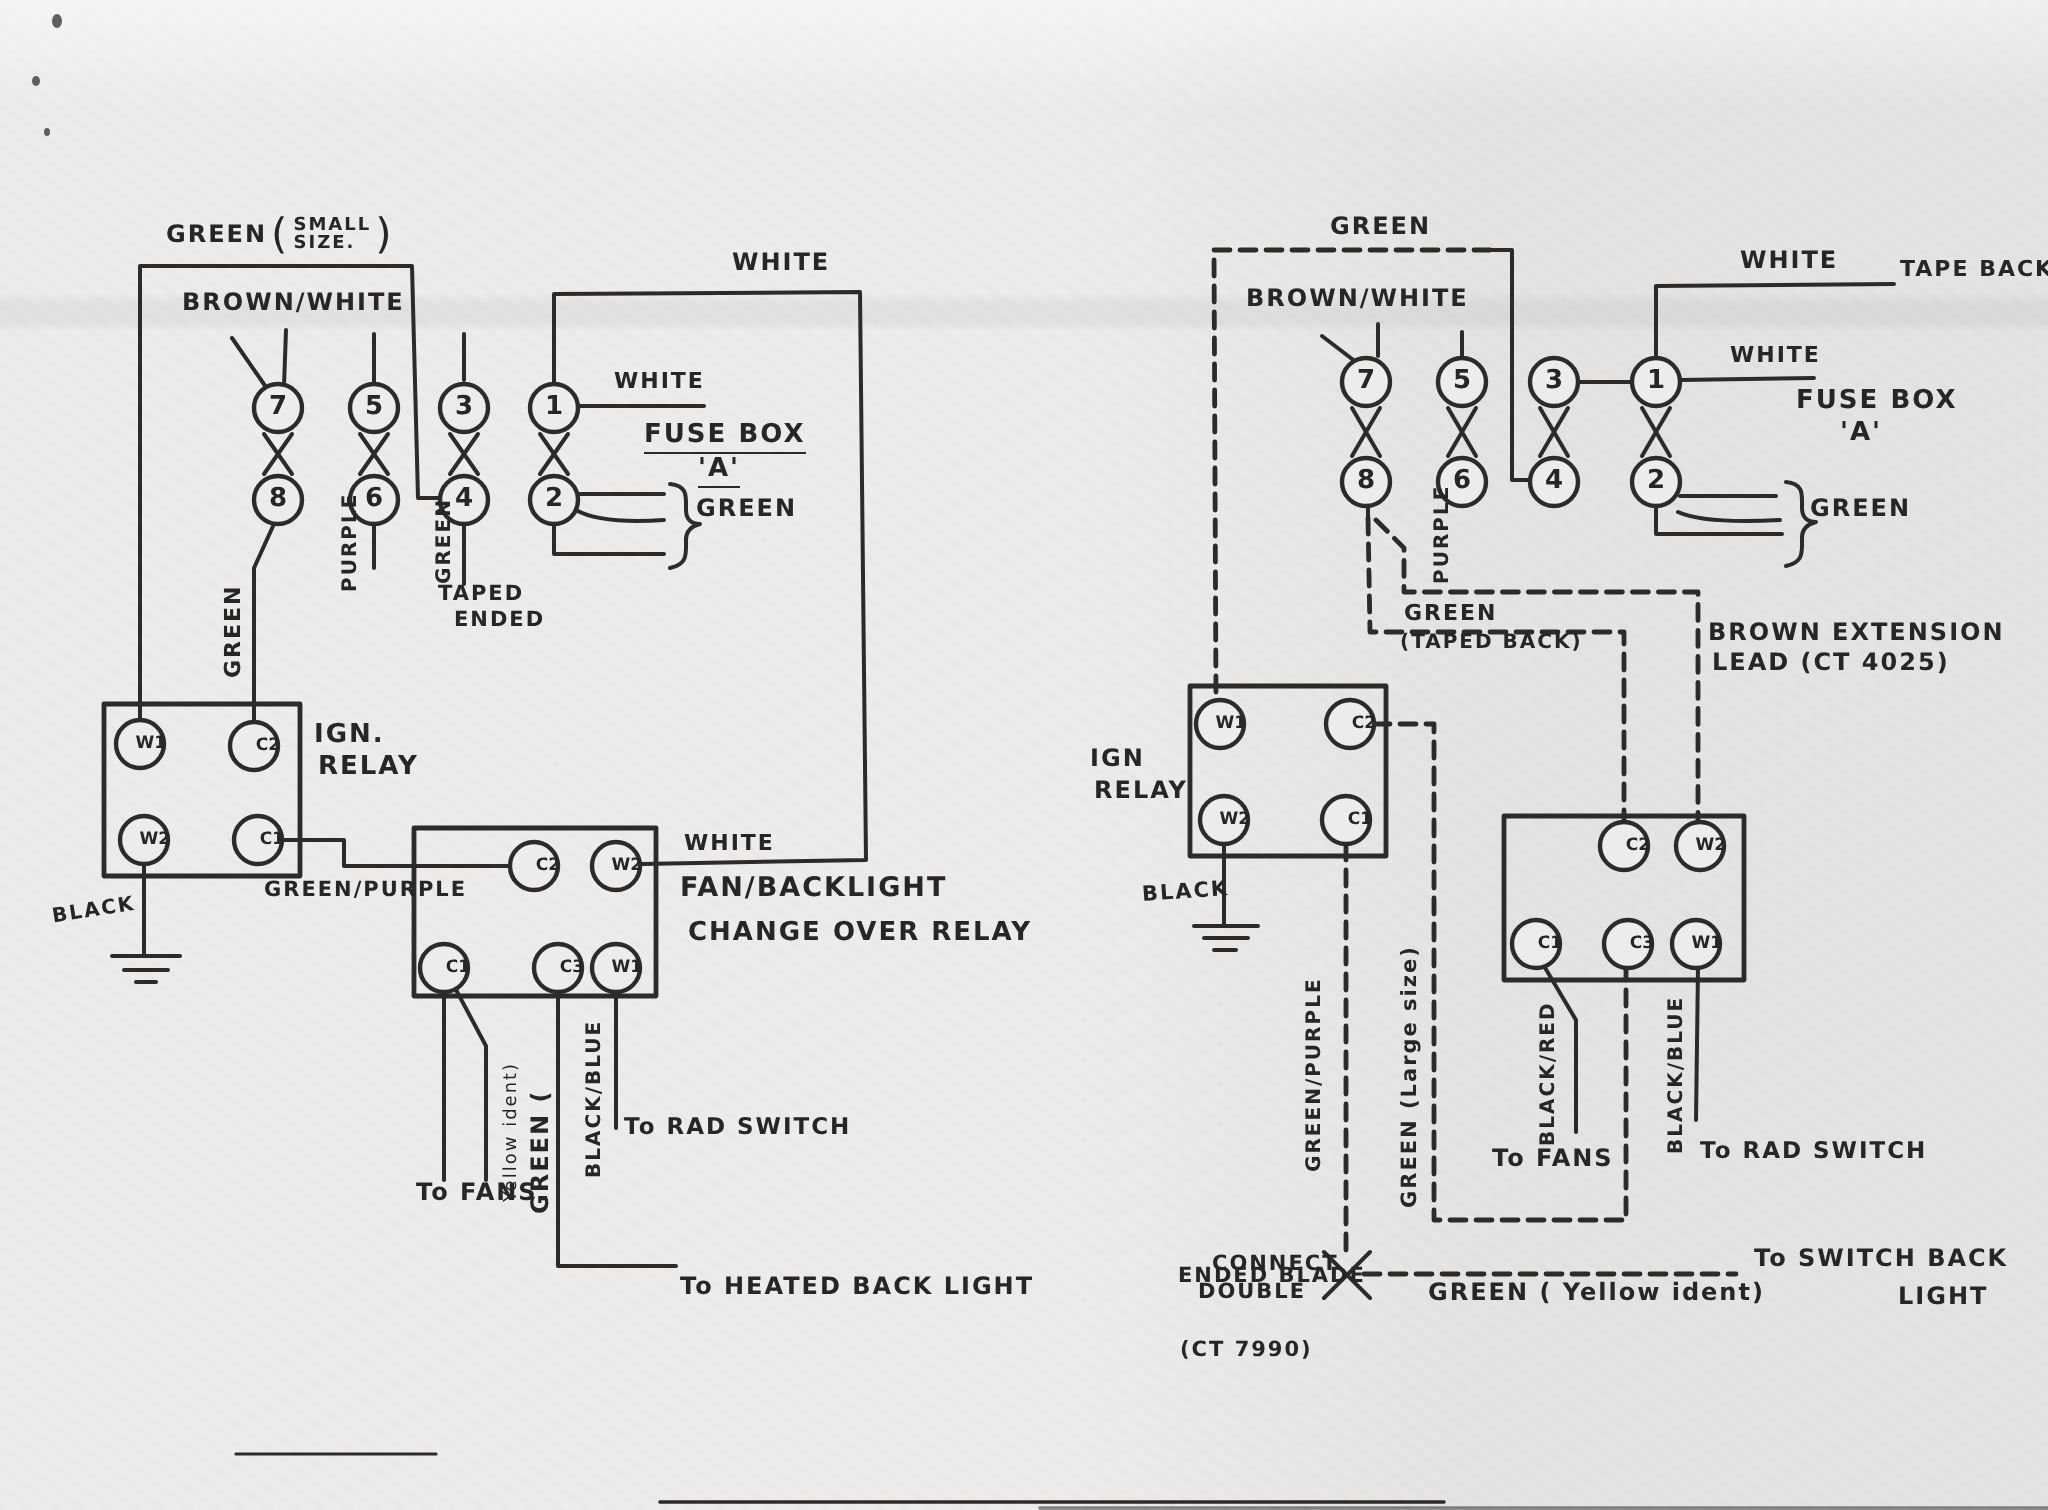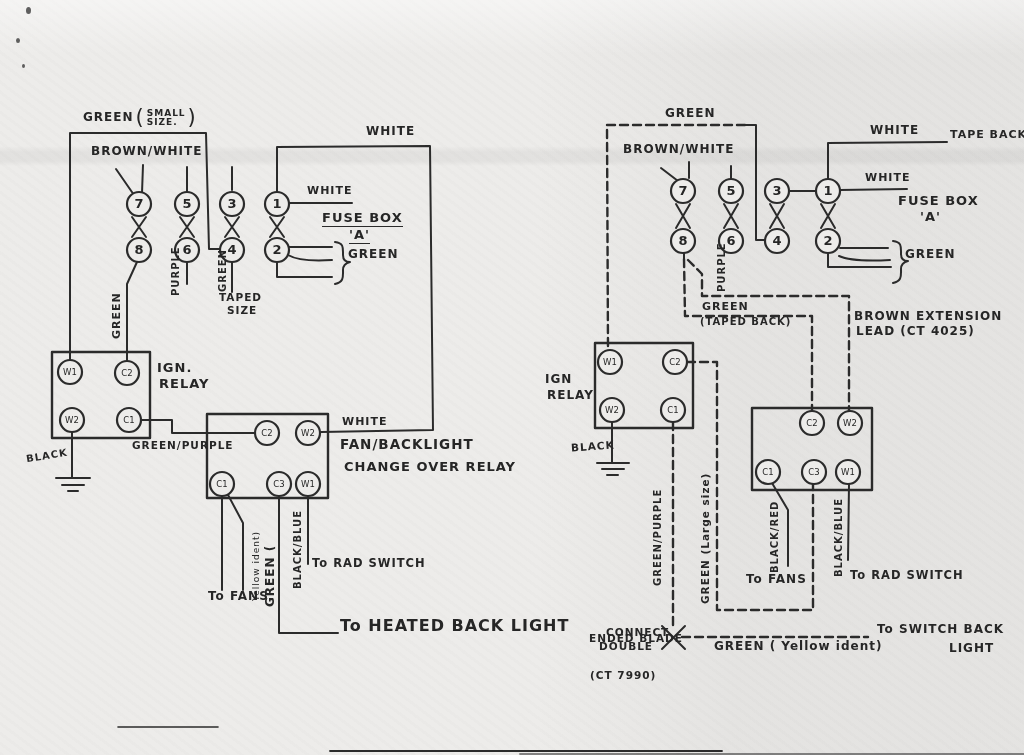--- a/index.html
+++ b/index.html
@@ -11,21 +11,21 @@
       linear-gradient(90deg, rgba(0,0,0,0) 0 52%, rgba(70,70,70,.05) 72% 100%),
       repeating-linear-gradient(37deg, rgba(0,0,0,.013) 0 3px, rgba(0,0,0,0) 3px 8px),
       #edecea;
     font-family:"DejaVu Sans",sans-serif;color:#232323;
   }
   svg.wires{position:absolute;left:0;top:0}
   .lbl{position:absolute;font-weight:600;font-size:11px;letter-spacing:1px;white-space:nowrap;color:#262626;line-height:1.1}
   .vlbl{position:absolute;font-weight:600;font-size:10px;letter-spacing:1px;white-space:nowrap;color:#262626;
         transform-origin:0 0;transform:rotate(-90deg)}
   .ul{border-bottom:1.6px solid #2a2a2a;padding-bottom:1px}
-  .term{position:absolute;width:26px;margin-left:-13px;text-align:center;font-weight:400;font-size:8.5px;letter-spacing:0;color:#262626}
+  .term{position:absolute;width:26px;margin-left:-13px;text-align:right;font-weight:700;font-size:8.5px;letter-spacing:0;color:#262626}
   .fnum{position:absolute;width:24px;margin-left:-12px;text-align:center;font-weight:700;font-size:13px;color:#262626}
   .title{position:absolute;font-weight:600;font-size:18px;letter-spacing:2px;color:#222;white-space:nowrap}
   .caption{position:absolute;font-weight:600;font-size:13px;letter-spacing:3px;color:#2a2a2a;white-space:nowrap}
   .paren-row{display:flex;align-items:center;gap:2px}
   .bigparen{font-size:21px;font-weight:400;line-height:1}
   .stack{display:flex;flex-direction:column;font-size:9px;line-height:9px;letter-spacing:1px}
   .speck{position:absolute;background:#3a3a3a;border-radius:50%;opacity:.8}
 </style>
 </head>
 <body>
@@ -159,31 +159,31 @@
     </span>
     <span class="bigparen">)</span>
   </div>
   <div class="lbl" style="left:91px;top:145px;font-size:12px">BROWN/WHITE</div>
   <div class="lbl" style="left:366px;top:125px;font-size:12px">WHITE</div>
   <div class="lbl" style="left:307px;top:185px;font-size:11px">WHITE</div>
   <div class="lbl ul" style="left:322px;top:211px;font-size:13px">FUSE BOX</div>
   <div class="lbl ul" style="left:349px;top:228px;font-size:13px">'A'</div>
   <div class="lbl" style="left:348px;top:248px;font-size:12px">GREEN</div>
   <div class="lbl" style="left:219px;top:292px;font-size:10.5px">TAPED</div>
-  <div class="lbl" style="left:227px;top:305px;font-size:10.5px">SIZE</div>
+  <div class="lbl" style="left:227px;top:305px;font-size:10.5px">ENDED</div>
   <div class="lbl" style="left:157px;top:361px;font-size:13px">IGN.</div>
   <div class="lbl" style="left:159px;top:377px;font-size:13px">RELAY</div>
   <div class="lbl" style="left:26px;top:450px;font-size:10px;transform:rotate(-9deg)">BLACK</div>
   <div class="lbl" style="left:132px;top:440px;font-size:10.5px">GREEN/PURPLE</div>
   <div class="lbl" style="left:342px;top:416px;font-size:11px">WHITE</div>
   <div class="lbl" style="left:340px;top:437px;font-size:13.5px">FAN/BACKLIGHT</div>
   <div class="lbl" style="left:344px;top:460px;font-size:13px">CHANGE OVER RELAY</div>
   <div class="lbl" style="left:208px;top:590px;font-size:12px">To FANS</div>
   <div class="lbl" style="left:312px;top:557px;font-size:11.5px">To RAD SWITCH</div>
-  <div class="lbl" style="left:340px;top:617px;font-size:16px">To HEATED BACK LIGHT</div>
+  <div class="lbl" style="left:340px;top:637px;font-size:12px">To HEATED BACK LIGHT</div>
 
   <div class="vlbl" style="left:170px;top:296px;font-size:10px">PURPLE</div>
   <div class="vlbl" style="left:217px;top:292px;font-size:10px">GREEN</div>
   <div class="vlbl" style="left:110px;top:339px;font-size:11px">GREEN</div>
   <div class="vlbl" style="left:263px;top:607px;font-size:12px">GREEN (</div>
   <div class="vlbl" style="left:251px;top:601px;font-size:9px;font-weight:500">Yellow ident)</div>
   <div class="vlbl" style="left:292px;top:589px;font-size:10px">BLACK/BLUE</div>
 
   <div class="term" style="left:70px;top:367px">W1</div>
   <div class="term" style="left:127px;top:368px">C2</div>

